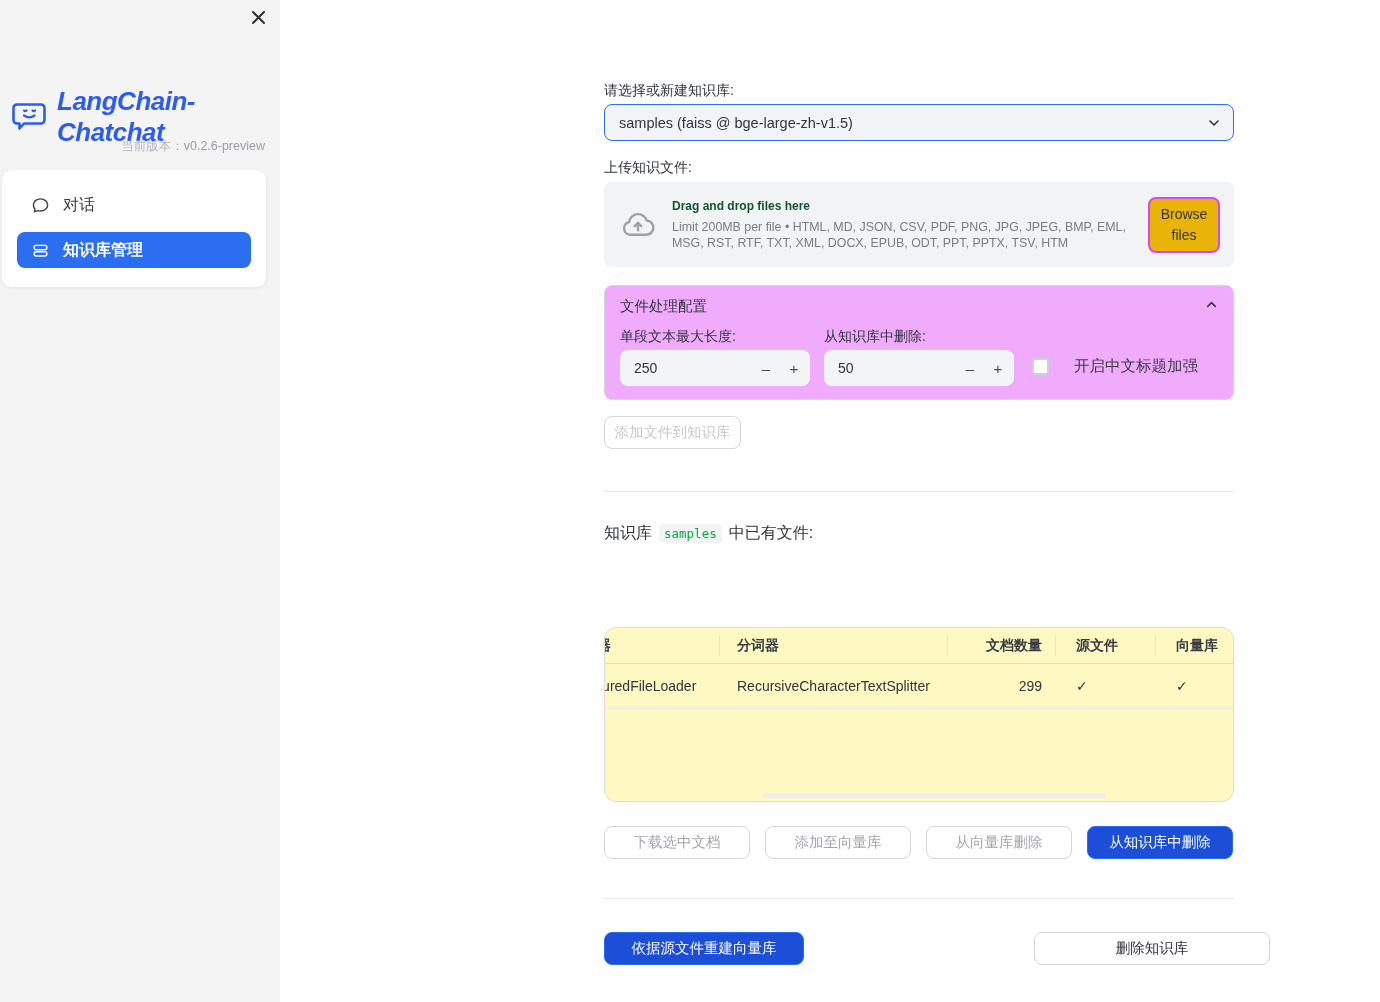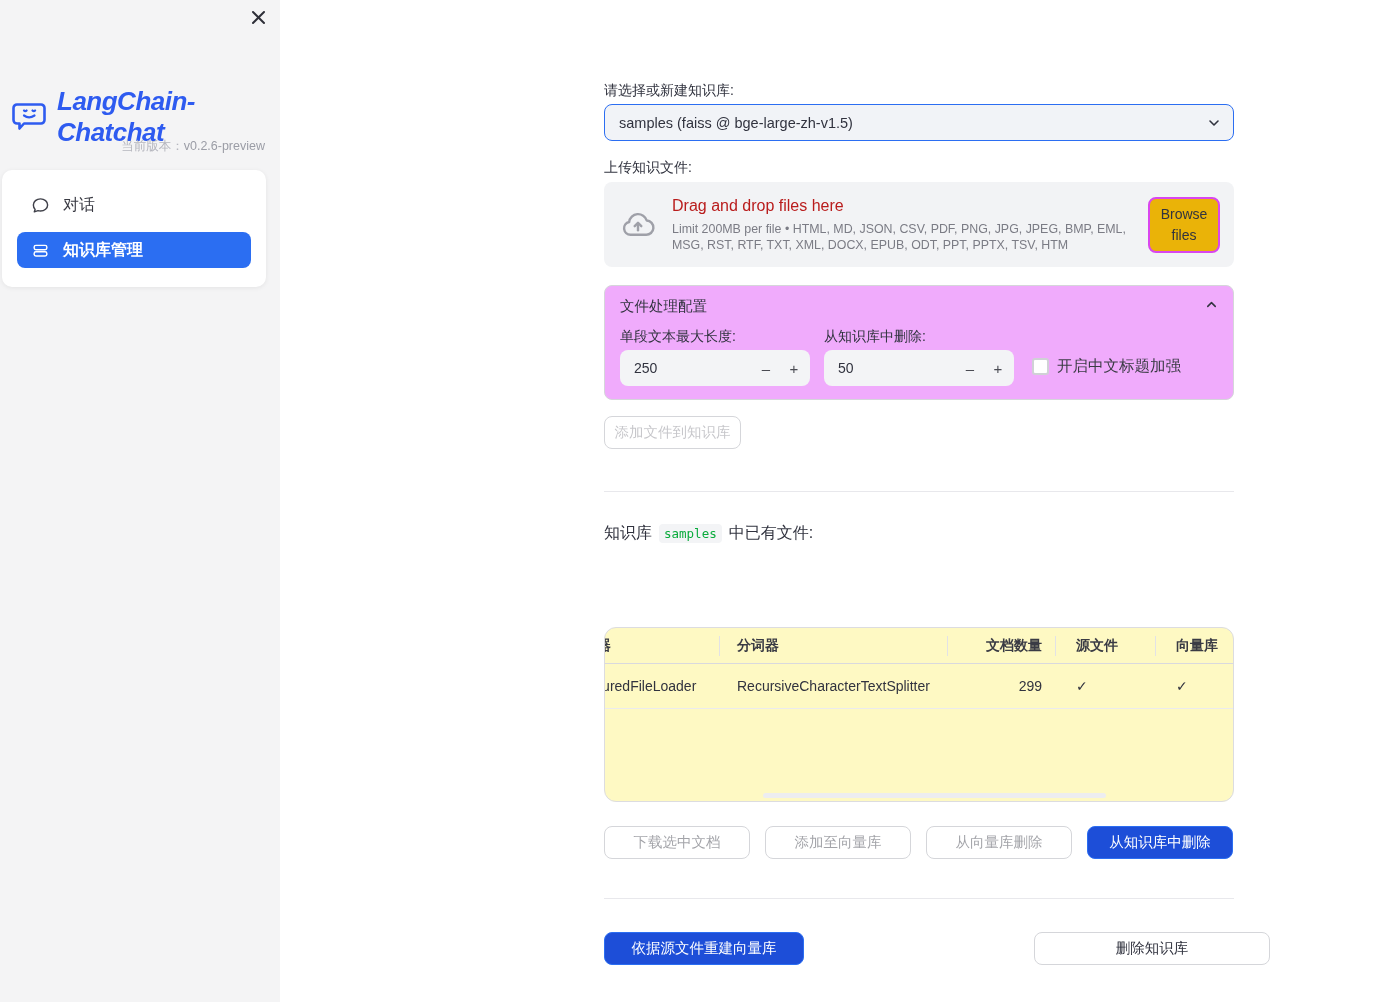--- a/index.html
+++ b/index.html
@@ -30,39 +30,39 @@
 
   .selectbox { position: absolute; left: 0; top: 104px; width: 630px; height: 37px; background: #f1f3f7;
                border: 1px solid #2b6ef2; border-radius: 8px; display: flex; align-items: center;
                padding: 0 14px; font-size: 14.5px; cursor: pointer; }
   .selectbox .chev { position: absolute; right: 11px; top: 10px; color: #31333f; }
 
   .dropzone { position: absolute; left: 0; top: 182px; width: 630px; height: 85px; background: #f2f3f5;
               border-radius: 8px; display: flex; align-items: center; padding: 0 14px 0 16px; }
   .cloud { color: #9fa0a8; flex: none; }
   .drop-texts { margin-left: 16px; width: 478px; }
-  .drop-title { font-size: 16px; color: #b91c1c; margin-bottom: 6px; }
+  .drop-title { font-size: 12px; color: #14532d; margin-bottom: 6px; font-weight: bold; }
   .drop-hint { font-size: 12.4px; line-height: 16px; color: #7b7c85; }
   .browse-btn { position: absolute; right: 14px; top: 15px; width: 72px; height: 56px; background: #eab308;
                 border: 2px solid #d946ef; border-radius: 8px; font-size: 14px; color: #31333f;
                 display: flex; align-items: center; justify-content: center; text-align: center;
                 line-height: 21px; padding: 0 10px; cursor: pointer; }
 
   .expander { position: absolute; left: 0; top: 285px; width: 630px; height: 115px;
               border: 1px solid #d5d6da; border-radius: 8px; background: #f0abfc; }
   .exp-title { position: absolute; left: 15px; top: 11px; font-size: 14.5px; color: #31333f; cursor: pointer; }
   .exp-chev { position: absolute; right: 14px; top: 11px; color: #31333f; cursor: pointer; }
   .cfg-label { position: absolute; font-size: 14px; color: #31333f; }
   .num-input { position: absolute; top: 64px; width: 190px; height: 36px; background: #f3f4f6;
                border-radius: 8px; display: flex; align-items: center; padding-left: 14px; font-size: 14px; }
   .step-btn { position: absolute; top: 0; width: 28px; height: 36px; display: flex; align-items: center;
               justify-content: center; font-size: 15px; color: #4a4b53; cursor: pointer; }
   .step-minus { right: 30px; }
   .step-plus { right: 2px; }
-  .checkbox-row { position: absolute; left: 427px; top: 70px; display: flex; align-items: center; gap: 8px; }
+  .checkbox-row { position: absolute; left: 427px; top: 70px; display: flex; align-items: center; gap: 25px; }
   .checkbox { width: 17px; height: 17px; border: 2px solid #d0d1d6; border-radius: 3px; background: #ffffff; cursor: pointer; }
   .checkbox-label { font-size: 15.5px; color: #3a3b44; }
 
   .btn { border-radius: 8px; font-size: 14.5px; display: flex; align-items: center; justify-content: center;
          cursor: pointer; background: #ffffff; border: 1px solid #d5d6da; color: #31333f; }
   .btn-primary { background: #1d4ed8; border: 1px solid #2b6ef2; color: #ffffff; }
   .btn-disabled { color: rgba(49,51,63,0.45); cursor: default; }
   .add-btn { position: absolute; left: 0; top: 416px; width: 137px; height: 33px; color: rgba(49,51,63,0.28); }
 
   .divider { position: absolute; left: 0; width: 630px; height: 1px; background: #e8e8ec; }

